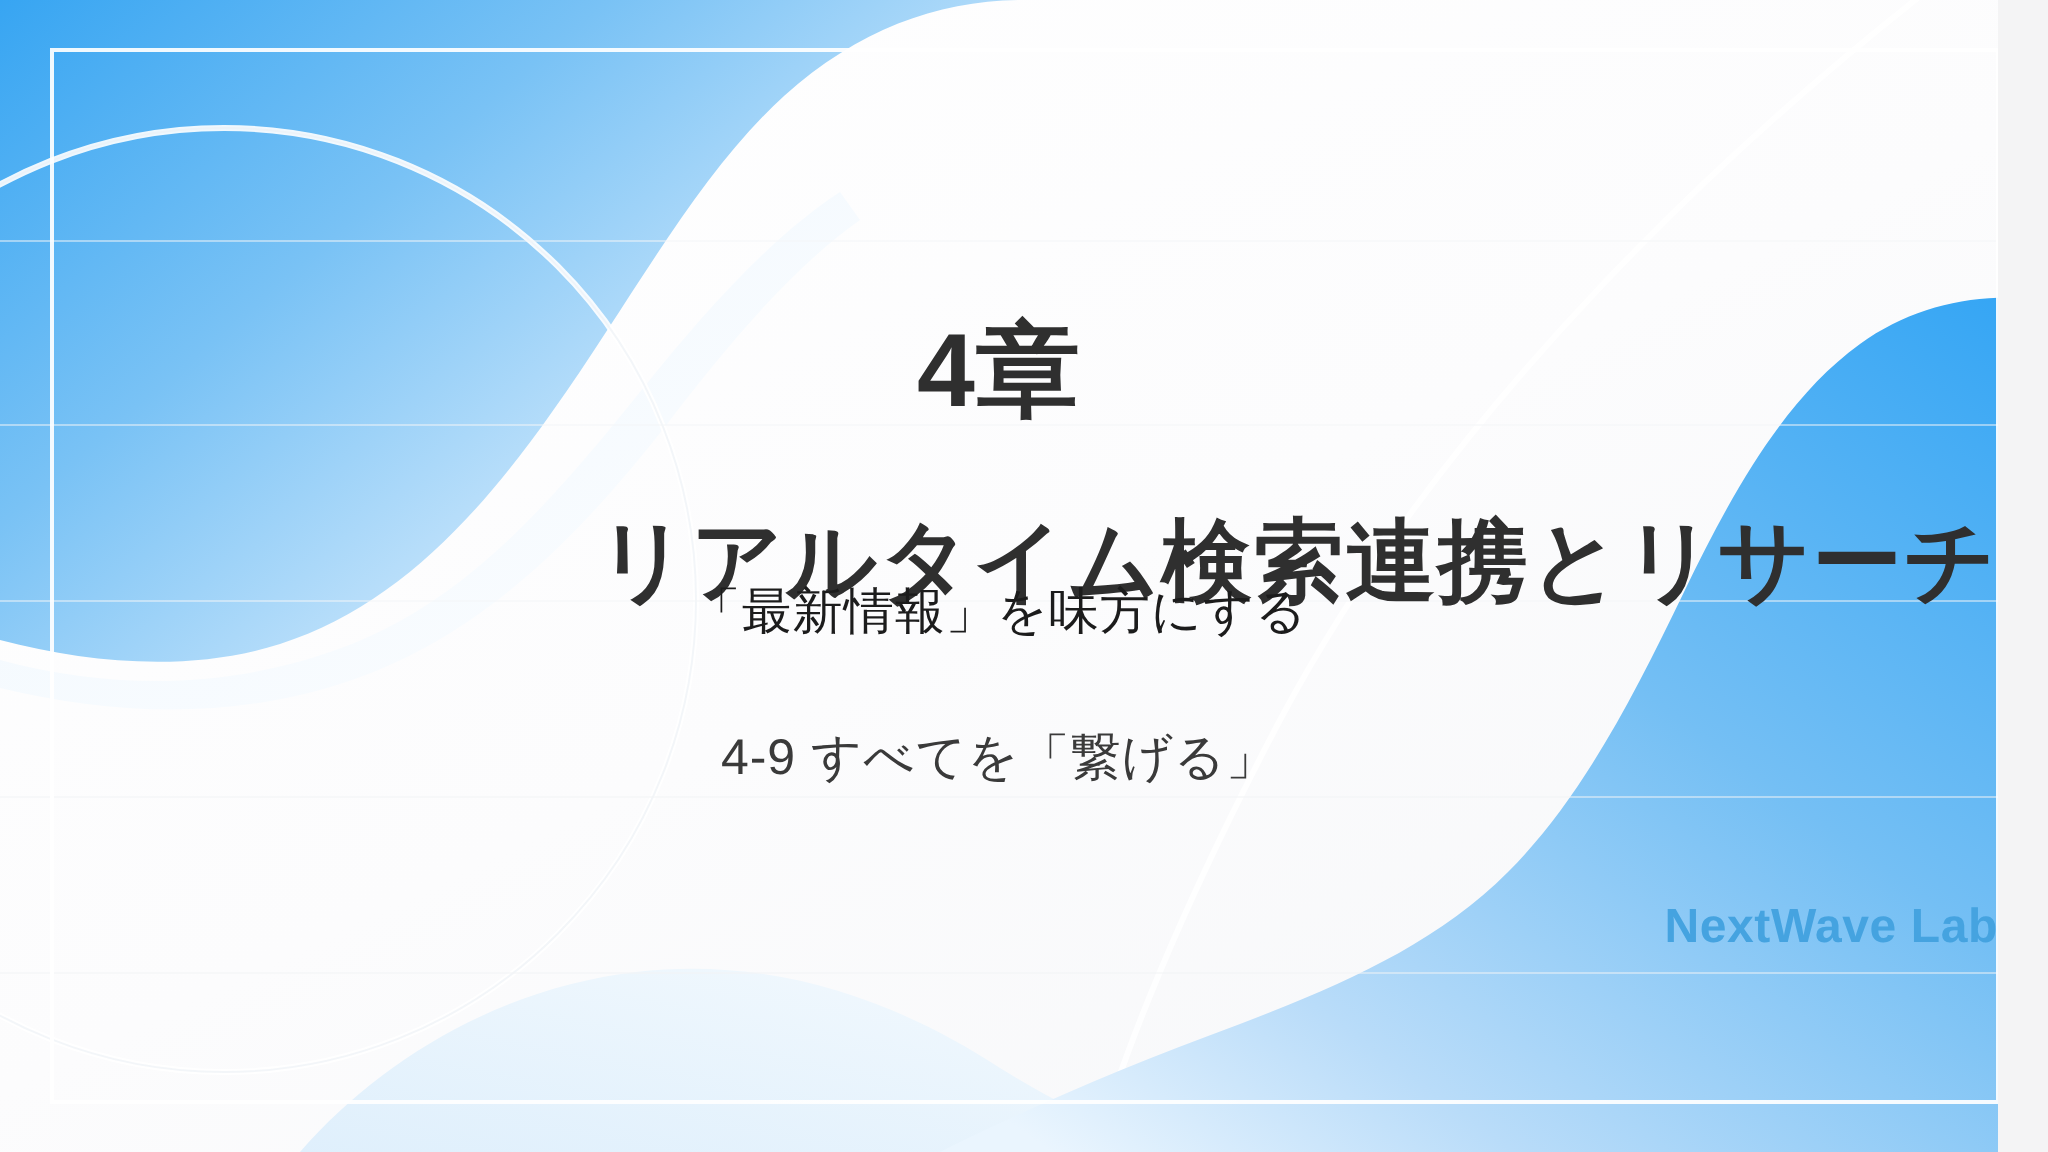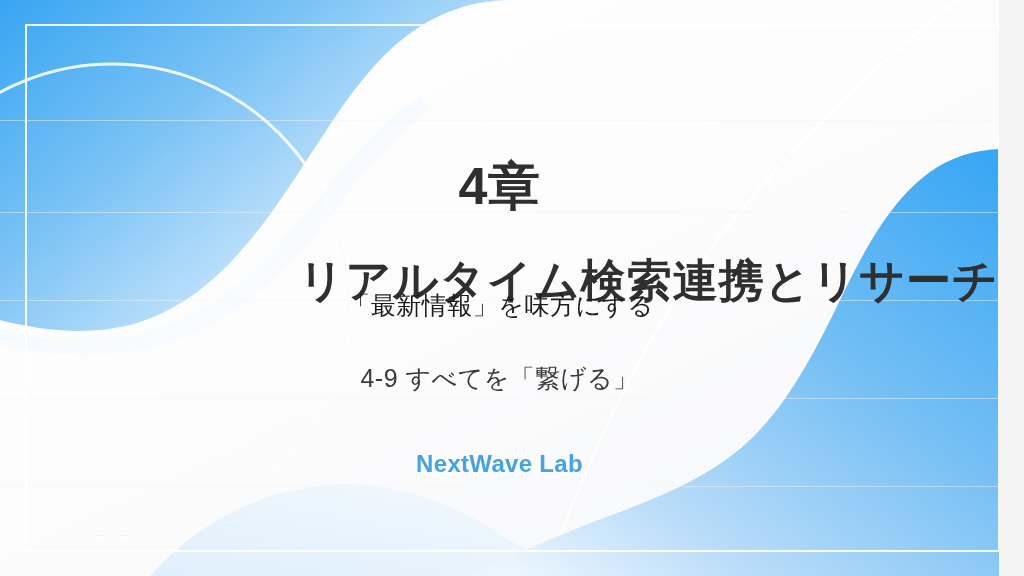--- a/index.html
+++ b/index.html
@@ -102,20 +102,21 @@
 
   .brand {
     position: absolute;
     top: 450px;
     left: 0;
     right: 0;
     font-size: 24px;
     font-weight: 700;
     color: #45a3e0;
     letter-spacing: 0.3px;
+    text-align: right;
   }
 </style>
 </head>
 <body>
 
 <div class="slide">
 
   <svg class="bg-art" viewBox="0 0 1024 576" preserveAspectRatio="none">
     <defs>
       <linearGradient id="gradCanvas" x1="0" y1="0" x2="0.85" y2="1">

